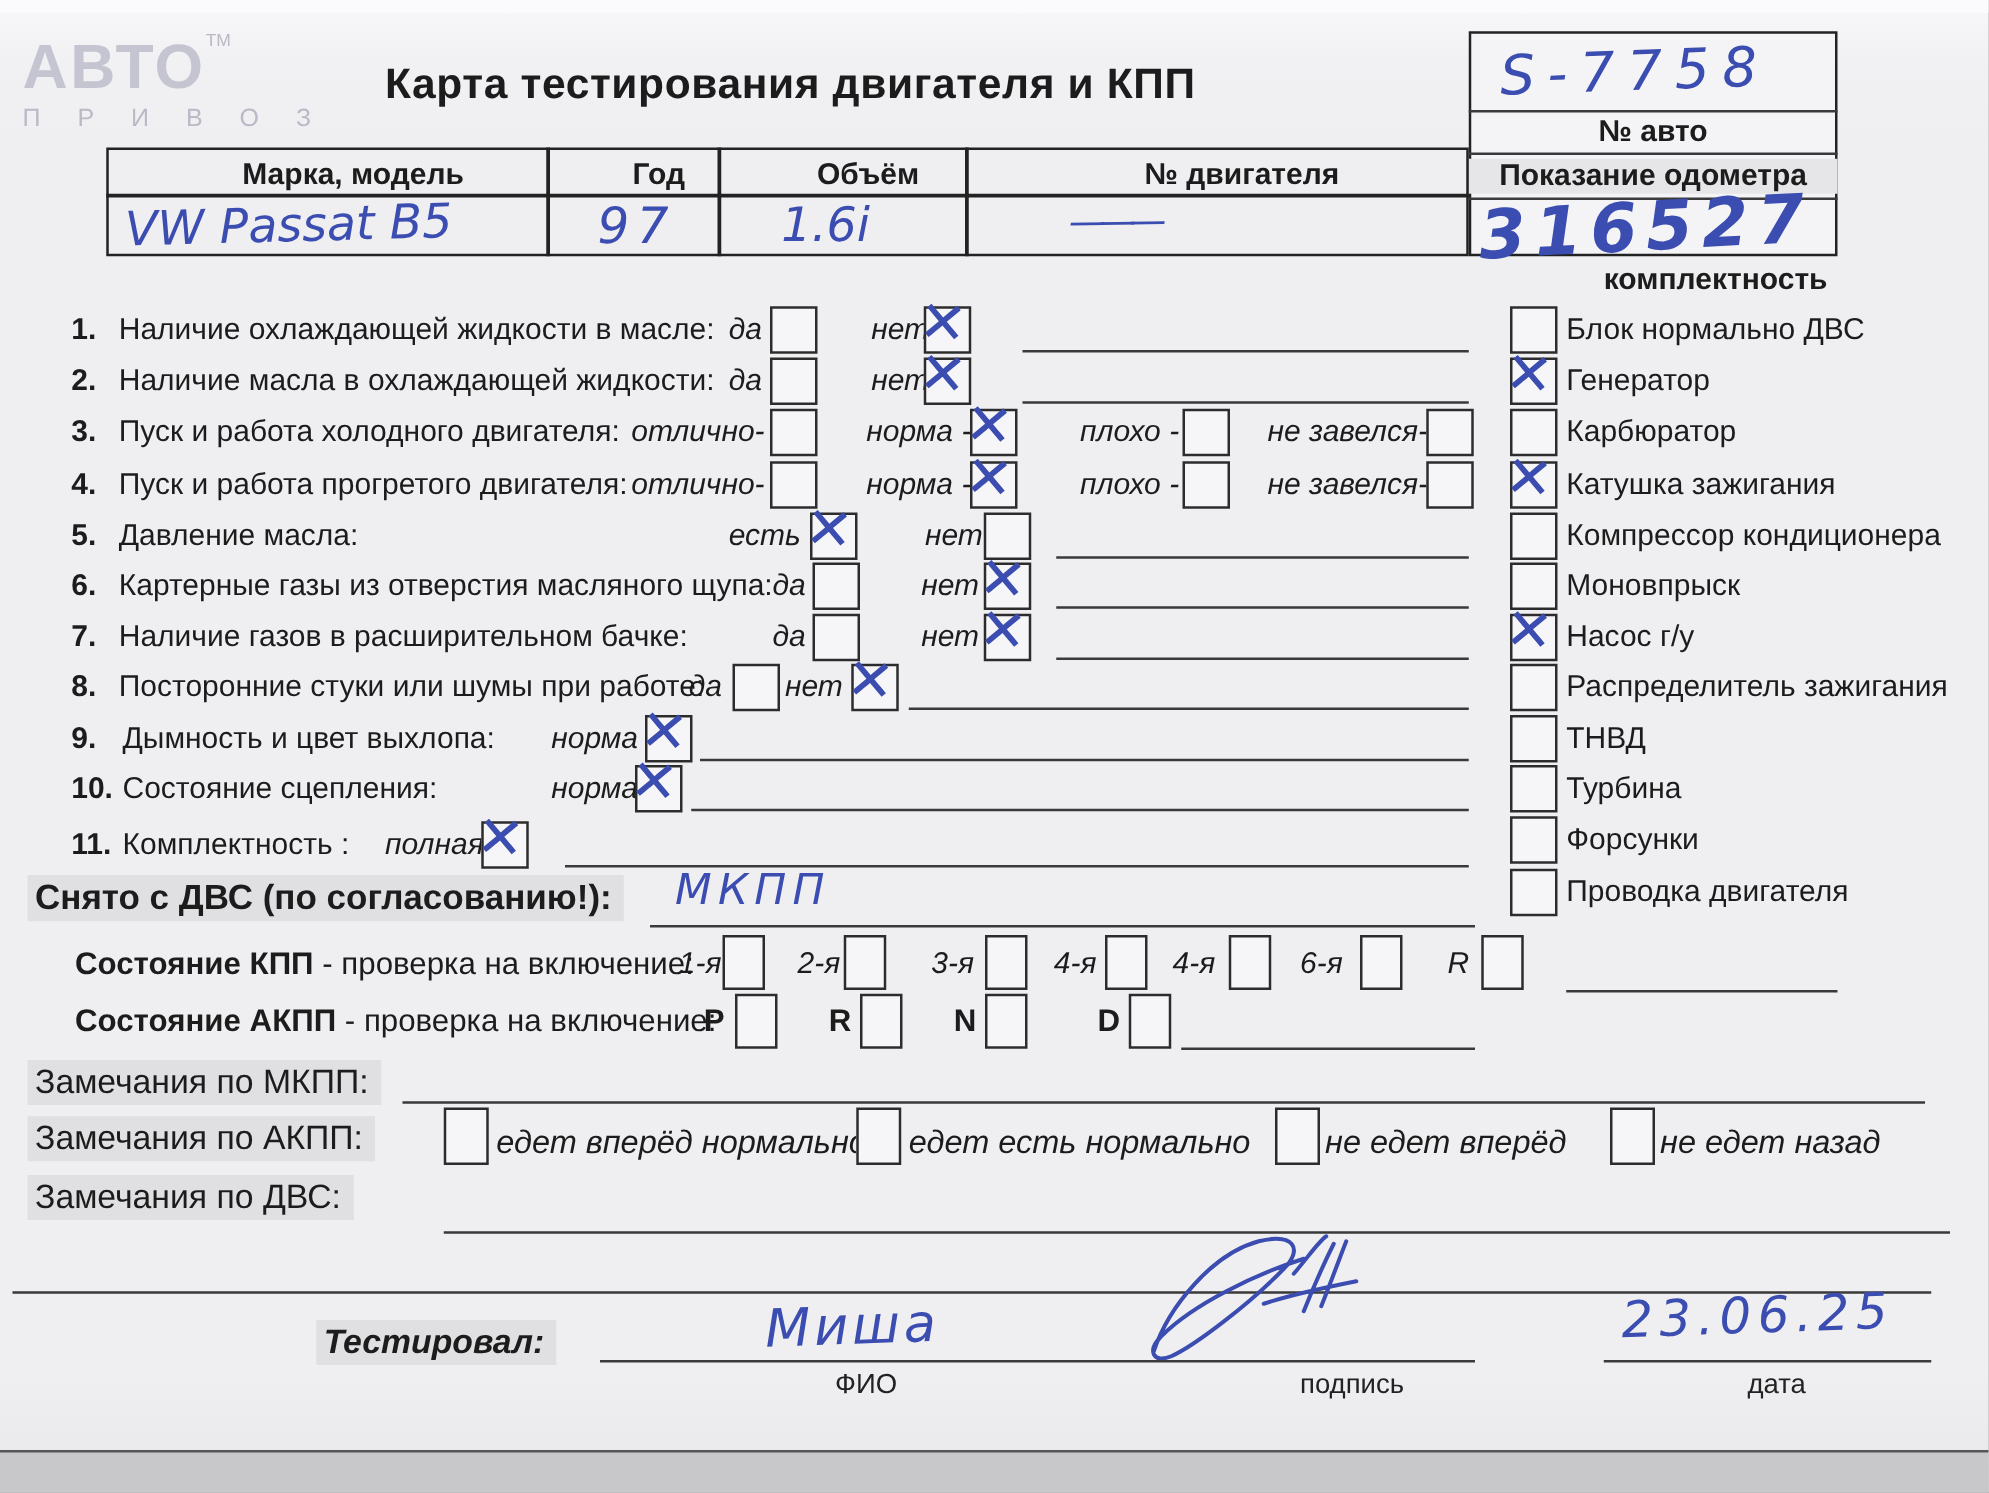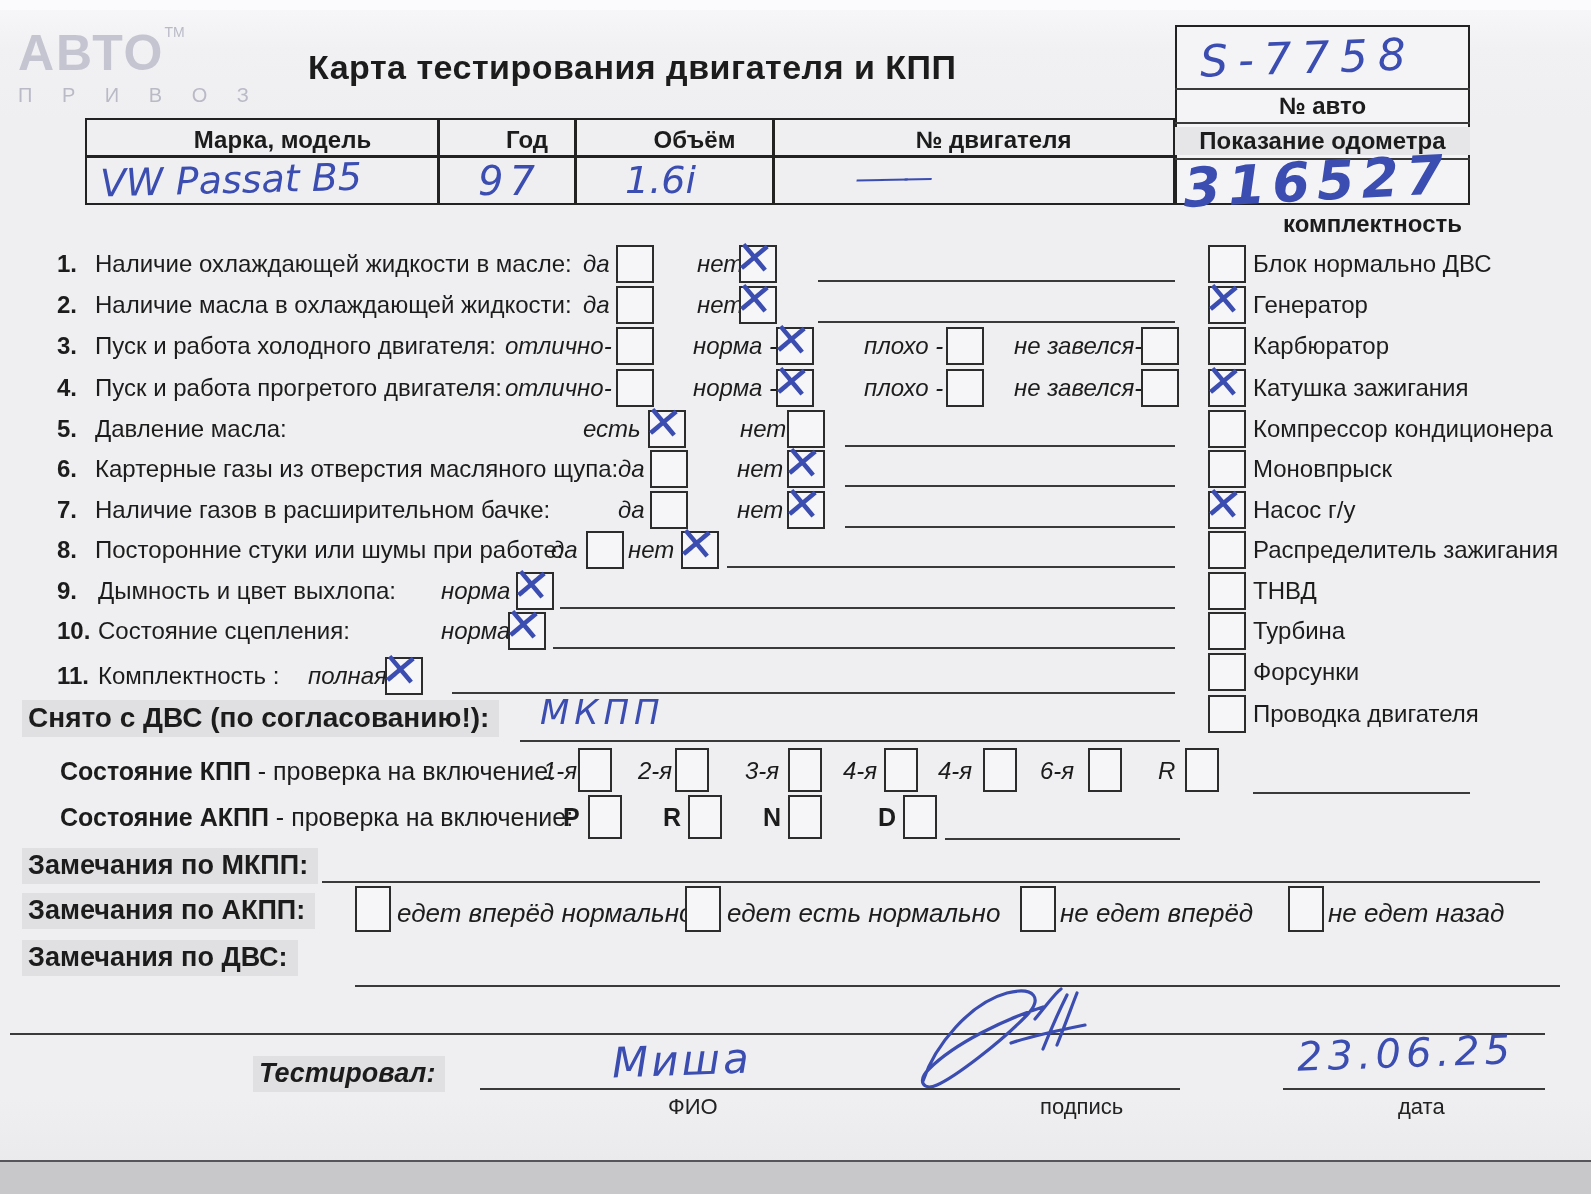--- a/index.html
+++ b/index.html
@@ -18,21 +18,21 @@
   .cbt{width:30px;height:40px;border:2.5px solid #2c2c2c;background:#f6f6f8;position:absolute;}
   .cbr{width:32px;height:42px;border:2.5px solid #2c2c2c;background:#f6f6f8;position:absolute;}
   .mark{display:none;position:absolute;left:-6px;top:-12px;font-size:46px;line-height:1;
         font-style:normal;color:var(--ink);transform:rotate(5deg);font-family:"DejaVu Sans",sans-serif;}
   .checked .mark{display:block;}
   .wline{position:absolute;height:0;border-top:2.3px solid var(--line);}
   .hw{font-family:"DejaVu Sans",sans-serif;font-style:italic;color:var(--ink);white-space:nowrap;}
   .cell{position:absolute;border:2.4px solid #222;box-sizing:border-box;padding-left:40px;}
   .th{font-weight:bold;font-size:24px;text-align:center;}
   .comp-label{font-size:24px;white-space:nowrap;}
-  .sec{font-weight:bold;font-size:27px;white-space:nowrap;}
+  .sec{font-weight:normal;font-size:27px;white-space:nowrap;}
   .small{font-size:22px;color:#222;}
 </style>
 </head>
 <body>
 
 <div id="page">
 
   <div class="abs" style="left:18px;top:24px;">
     <span style="font-size:50px;font-weight:bold;color:#c4c5d0;letter-spacing:2px;">АВТО</span><span style="font-size:14px;color:#b9bac6;vertical-align:top;text-align:center;">ТМ</span>
     <div style="font-size:20px;color:#b9bac6;letter-spacing:12px;margin-top:2px;">П Р И В О З</div>

